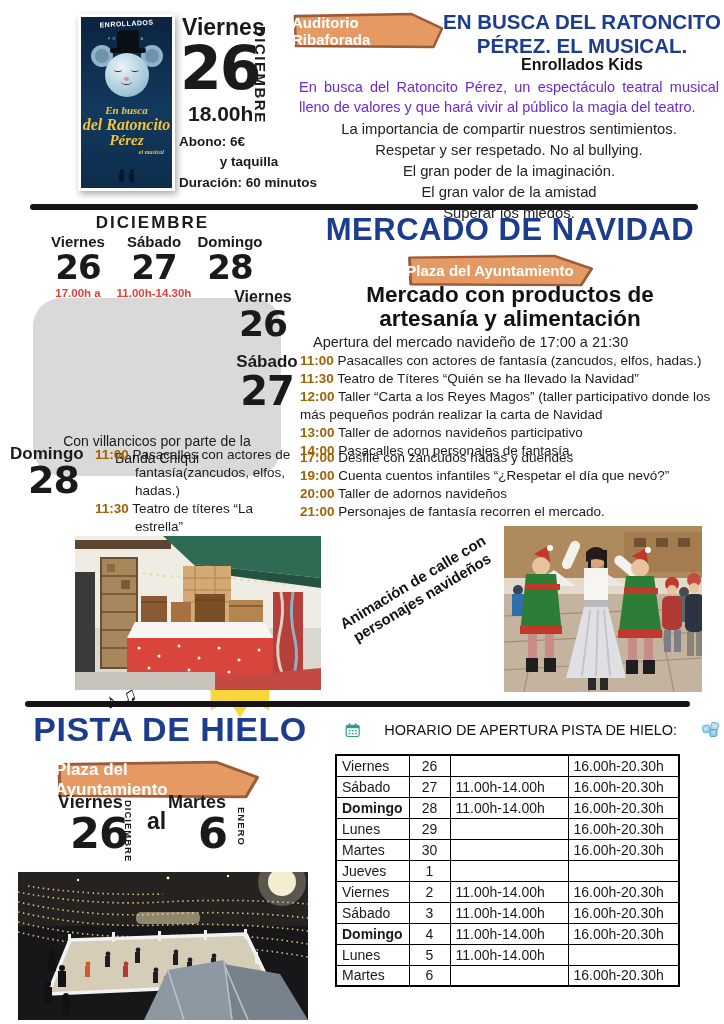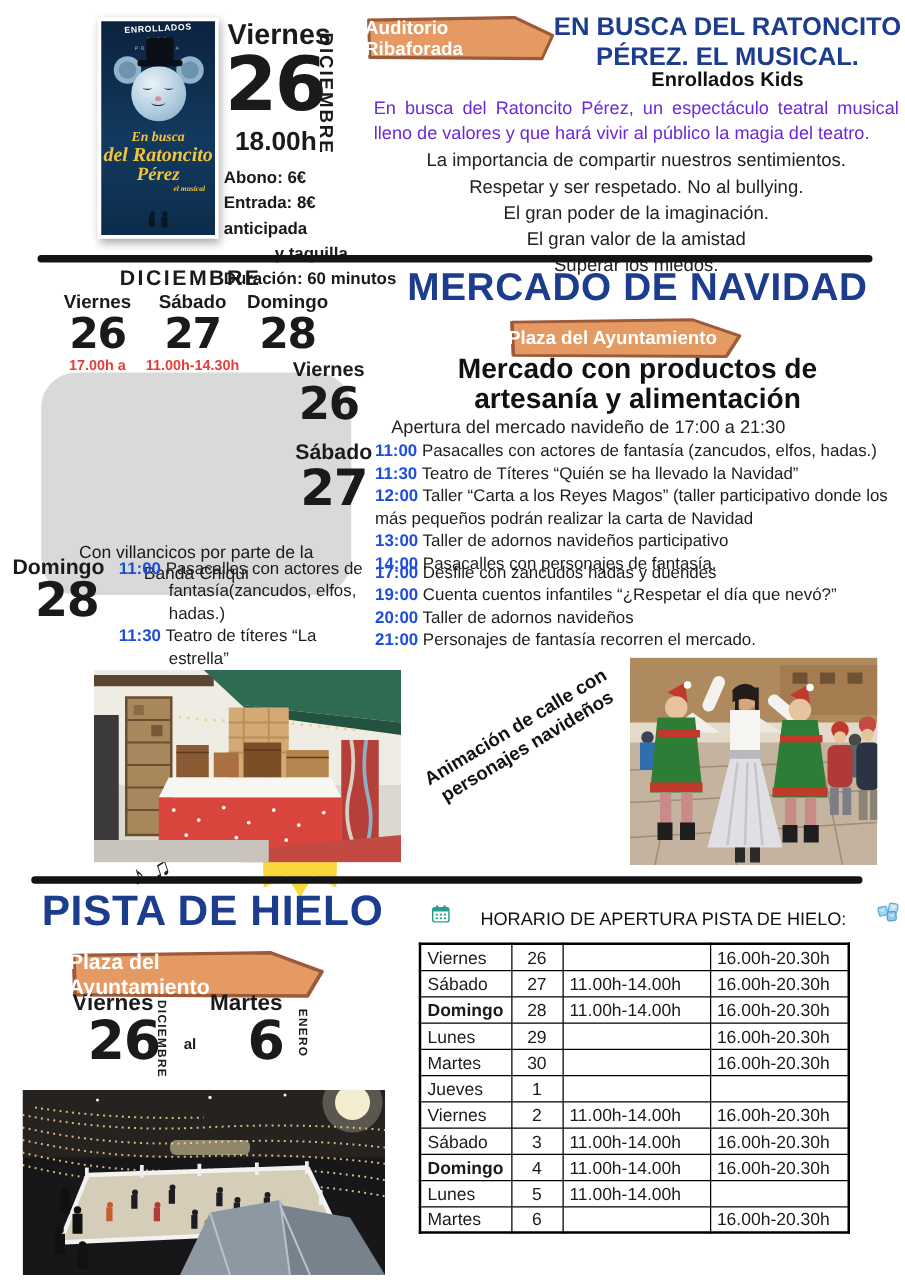--- a/index.html
+++ b/index.html
@@ -89,43 +89,43 @@
   .badge-plaza1 .badge-label{font-size:15px}
   .v26-day{left:230px;top:288px;width:66px;font-size:16px}
   .v26-num{left:230px;top:306px;width:66px;font-size:36px;line-height:1;font-family:"DejaVu Sans",sans-serif;letter-spacing:-1px}
   .m-heading{left:300px;top:283px;width:420px;font-size:22.5px;line-height:1.07;color:#111}
   .m-apertura{left:313px;top:334px;font-size:14.5px;color:#222}
   .s27-day{left:234px;top:352px;width:66px;font-size:17px}
   .s27-num{left:234px;top:371px;width:66px;font-size:40px;line-height:1;font-family:"DejaVu Sans",sans-serif;letter-spacing:-1px}
   .sab-list{left:300px;top:352px;width:424px}
   .eve-list{left:300px;top:449px;width:424px}
   .sched-line{font-size:13.5px;line-height:1.34;color:#1c1c1c}
-  .sched-line b{color:#1d4ed8}
+  .sched-line b{color:#a16207}
 
   .photo{position:absolute;overflow:hidden}
   .photo svg{display:block;width:100%;height:100%}
   .photo-market{left:75px;top:536px;width:246px;height:154px}
   .photo-performers{left:504px;top:526px;width:198px;height:166px}
   .m-caption{left:330px;top:572px;width:175px;font-size:15px;font-weight:bold;line-height:1.2;
     transform:rotate(-31deg);color:#111}
 
   
   .p-title-main{left:20px;top:710px;width:300px;font-size:34px;letter-spacing:.5px}
   .badge-plaza2{left:55px;top:760px;width:205px;height:39px}
   .badge-plaza2 .badge-label{font-size:17px}
   .pd-day1{left:58px;top:792px;font-size:18px}
   .pd-num1{left:70px;top:812px;font-size:43px;line-height:1;font-family:"DejaVu Sans",sans-serif;letter-spacing:-1px}
   .pd-month1{left:123px;top:800px;height:62px;font-size:9.5px;letter-spacing:1px;font-weight:bold}
-  .pd-al{left:147px;top:828px;font-size:12px}
+  .pd-al{left:147px;top:808px;font-size:23px}
   .pd-day2{left:168px;top:792px;font-size:18px}
   .pd-num2{left:198px;top:812px;font-size:43px;line-height:1;font-family:"DejaVu Sans",sans-serif;letter-spacing:-1px}
   .pd-month2{left:236px;top:807px;height:52px;font-size:9.5px;letter-spacing:1px;font-weight:bold}
   .photo-rink{left:18px;top:872px;width:290px;height:148px}
 
-  .horario-header{left:345px;top:716px;width:375px;display:flex;align-items:flex-end;gap:24px}
+  .horario-header{left:345px;top:716px;width:375px;display:flex;align-items:center;gap:24px}
   .horario-header .ht{font-size:14.5px;color:#111;white-space:nowrap}
   table.horario{position:absolute;left:335px;top:754px;width:343px;border-collapse:collapse;table-layout:fixed;
     font-size:14px;background:#fff}
   table.horario td{border:1.5px solid #000;height:21px;padding:0 5px;overflow:hidden;white-space:nowrap}
   table.horario{border:2.5px solid #000}
   td.c-num{text-align:center;padding:0 2px}
   td.bold{font-weight:bold}
 </style>
 </head>
 <body>
@@ -156,21 +156,20 @@
       <div class="kid" style="left:48px"></div>
     </div>
   </div>
 
   <div class="abs b th-day">Viernes</div>
   <div class="abs b th-num">26</div>
   <div class="abs vert th-month">DICIEMBRE</div>
   <div class="abs b th-time">18.00h</div>
   <div class="abs th-info">
     <div>Abono:  6€</div>
-    <div>Entrada: 8€ anticipada</div>
     <div class="center">y taquilla</div>
     <div>Duración: 60 minutos</div>
   </div>
 
   <div class="badge badge-auditorio">
     <svg viewBox="0 0 160 36" preserveAspectRatio="none">
       <path d="M3,4 L126,2 L158,16 L149,34 L4,33 Z" fill="#e59a64" stroke="#9c5a38" stroke-width="2.5" stroke-linejoin="round"></path>
     </svg>
     <span class="badge-label">Auditorio Ribaforada</span>
   </div>

